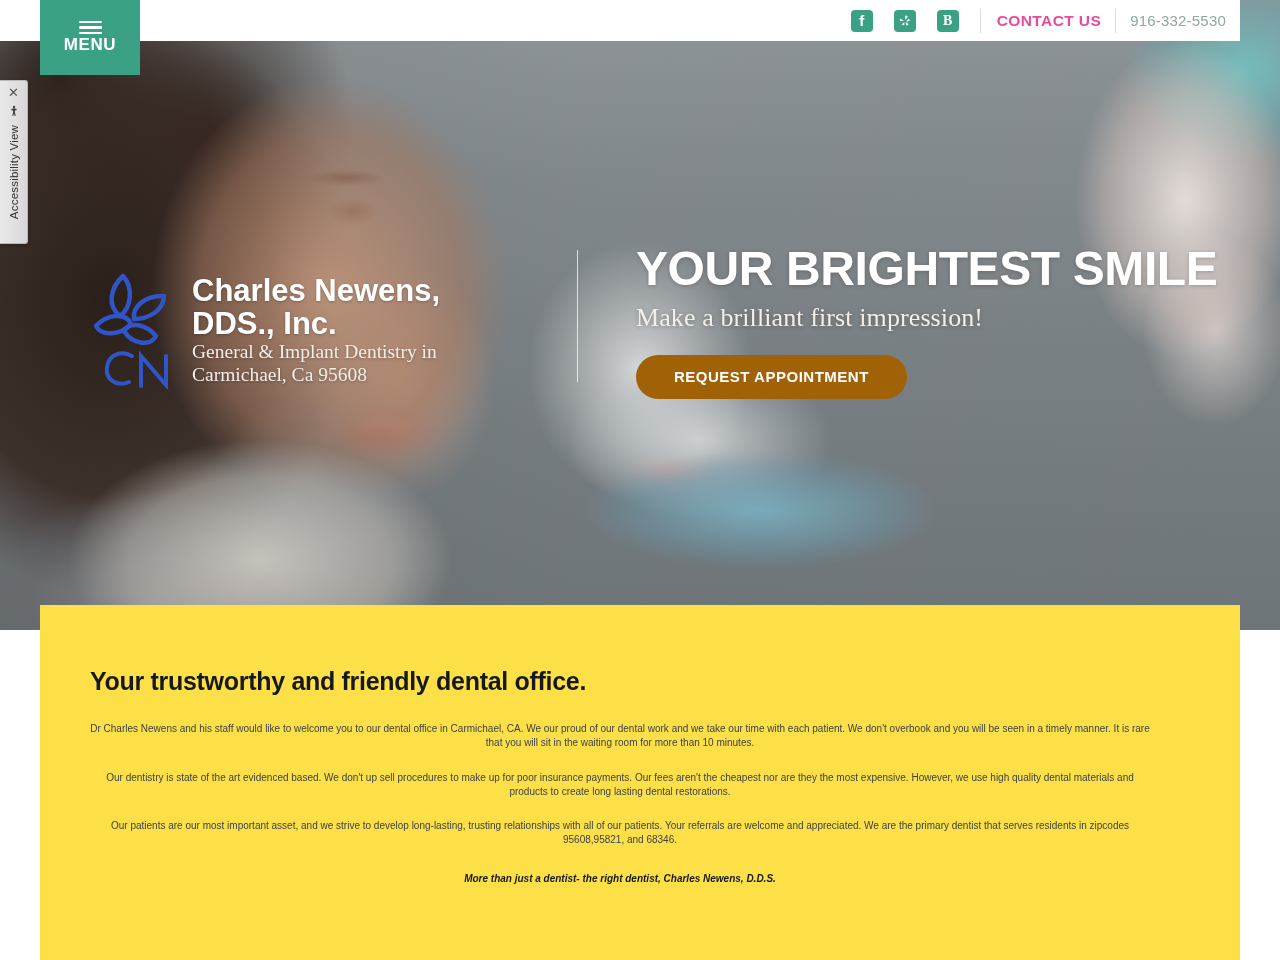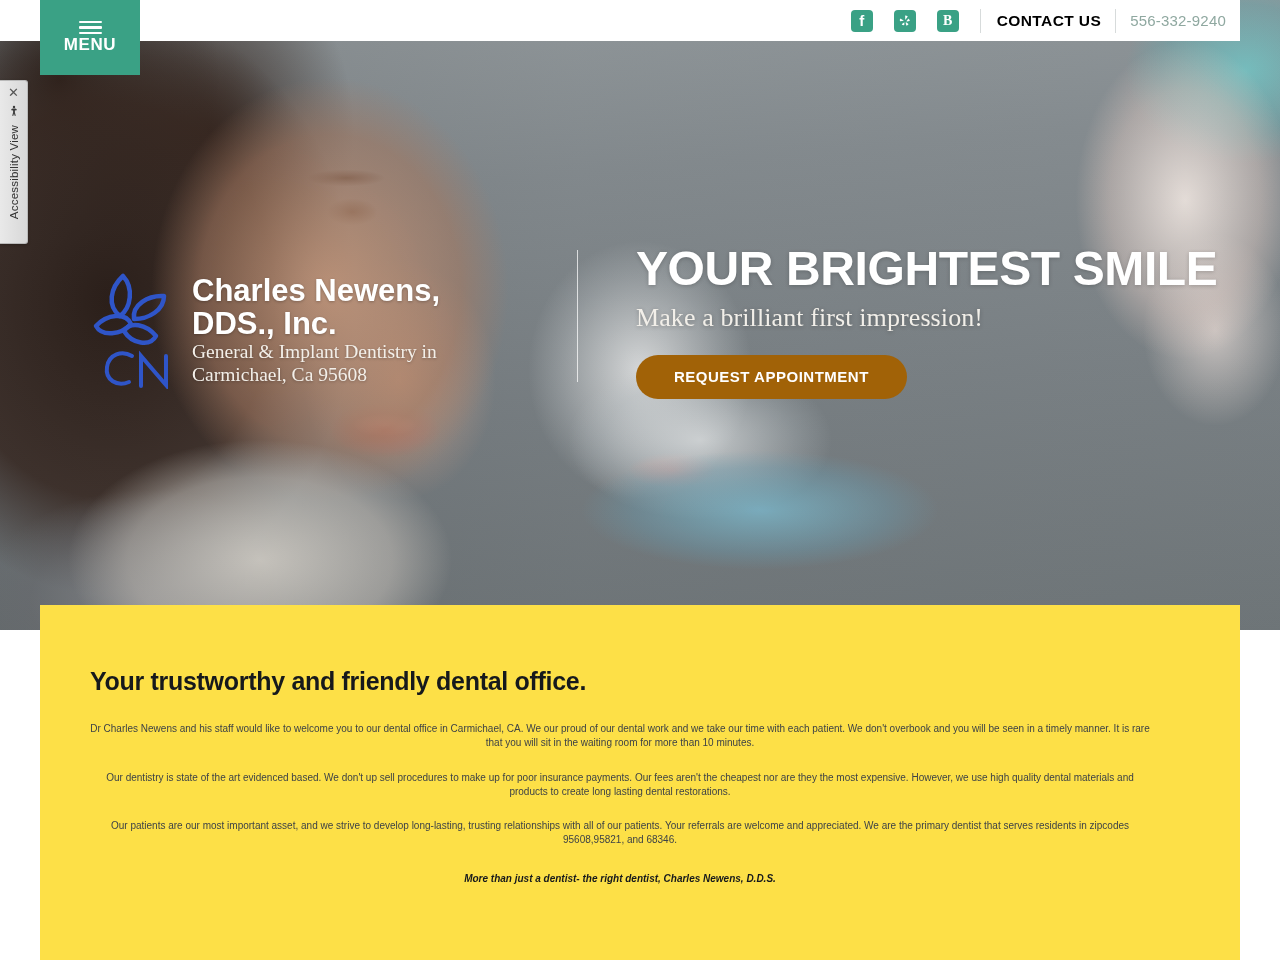--- a/index.html
+++ b/index.html
@@ -73,21 +73,21 @@
     background:#3aa185; color:#fff;
     display:flex; align-items:center; justify-content:center;
     font-size:14px; font-weight:bold; margin-right:21px;
     font-family:"Liberation Serif", serif; cursor:pointer;
     line-height:1;
   }
   .social.fb { font-family:"Liberation Sans", sans-serif; font-size:15px; }
   .social.yelp svg { width:14px; height:14px; }
   .vdiv { width:1px; height:24px; background:#d7dbdb; margin:0 16px 0 0; }
   .contact-link {
-    color:#000000; font-size:15.5px; font-weight:bold; letter-spacing:0.4px;
+    color:#ec4899; font-size:15.5px; font-weight:bold; letter-spacing:0.4px;
     text-decoration:none; cursor:pointer; white-space:nowrap;
   }
   .phone {
     color:#8fa8a0; font-size:15px; letter-spacing:0.2px; white-space:nowrap;
     text-decoration:none;
   }
 
   
   .menu-btn {
     position:absolute; left:40px; top:0; width:100px; height:75px;
@@ -198,21 +198,21 @@
         <svg viewBox="0 0 24 24" fill="#ffffff">
           <path d="M12.2 2.2l.3 8.2 3.9-5.5c.3-.5.1-1.1-.5-1.4-1-.5-2.1-.9-3.2-1.1-.3-.1-.5.1-.5.4zM9.8 11.2L4.6 8.1c-.5-.3-1.1 0-1.2.6-.2 1-.3 2-.2 3 0 .5.5.8 1 .7l5.1-.9c.5-.1.6-.8.5-1.3zm1.1 2.9L6.8 17c-.4.4-.3 1 .2 1.3.9.5 1.9.8 2.9.9.5.1.9-.3.9-.8l.1-3.3c0-.7-.6-1.2-1-1zm3 .1c-.4-.1-.9.3-.8.9l1.1 4.3c.1.5.7.8 1.2.5.9-.5 1.7-1.1 2.3-1.9.3-.4.2-1-.3-1.2l-3.5-2.6zm.7-2.3c-.1.5.3 1 .8.9l4.2-.8c.5-.1.8-.7.5-1.2-.5-.9-1.1-1.7-1.9-2.3-.4-.3-1-.2-1.2.3l-2.4 3.1z"></path>
         </svg>
       </div>
       <div class="social bbb">
         <span>B</span>
       </div>
       <div class="vdiv"></div>
       <a class="contact-link" href="#">CONTACT US</a>
       <div class="vdiv" style="margin:0 14px;"></div>
-      <a class="phone" href="#">556-332-9240</a>
+      <a class="phone" href="#">916-332-5530</a>
     </div>
   </div>
 
   <div class="menu-btn">
     <div class="burger">
       <span></span>
         <span></span>
         <span></span>
     </div>
     <div class="menu-label">MENU</div>

